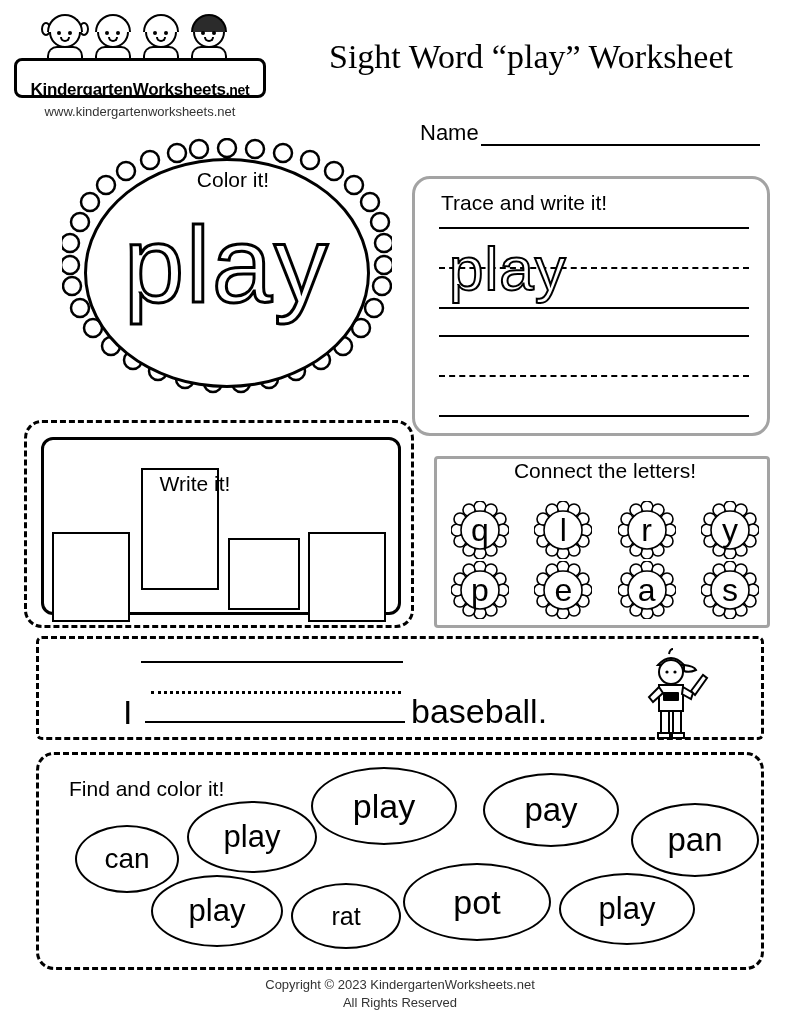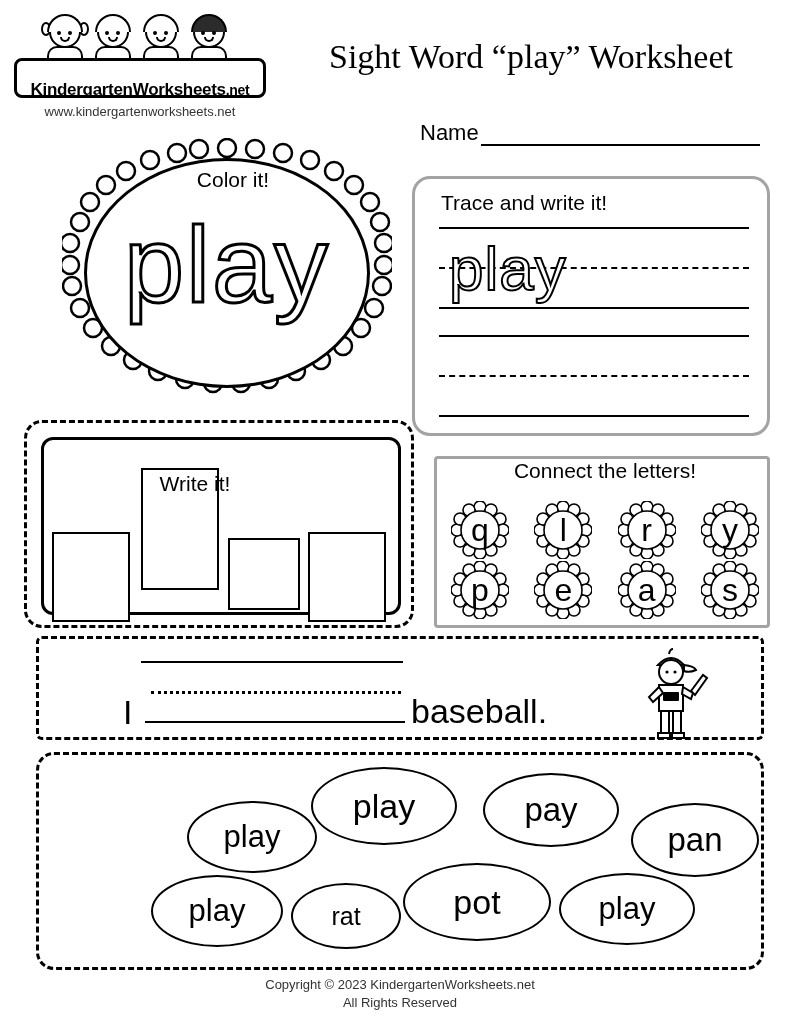--- a/index.html
+++ b/index.html
@@ -701,21 +701,25 @@
     </g>
     <g fill="#000">
       <circle cx="42" cy="27" r="1.6"></circle>
         <circle cx="50" cy="27" r="1.6"></circle>
       <rect x="38" y="47" width="16" height="9" rx="1"></rect>
     </g>
   </svg>
 </div>
 
 <div class="panel-dashed findit">
-
+  <div class="findit-title">Find and color it!</div>
+
+  <div class="bubble" style="left:36px; top:70px; width:104px; height:68px; font-size:28px;">
+    <span>can</span>
+  </div>
   <div class="bubble" style="left:148px; top:46px; width:130px; height:72px; font-size:31px;">
     <span>play</span>
   </div>
   <div class="bubble" style="left:272px; top:12px; width:146px; height:78px; font-size:34px;">
     <span>play</span>
   </div>
   <div class="bubble" style="left:444px; top:18px; width:136px; height:74px; font-size:33px;">
     <span>pay</span>
   </div>
   <div class="bubble" style="left:592px; top:48px; width:128px; height:74px; font-size:33px;">

